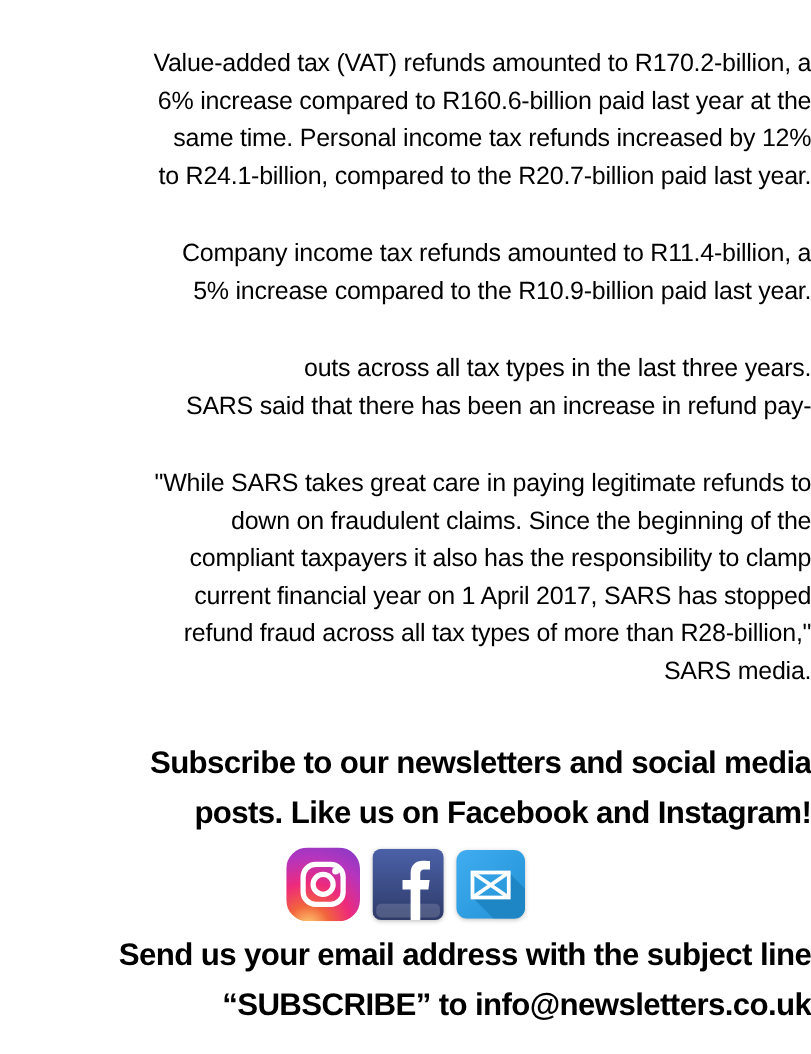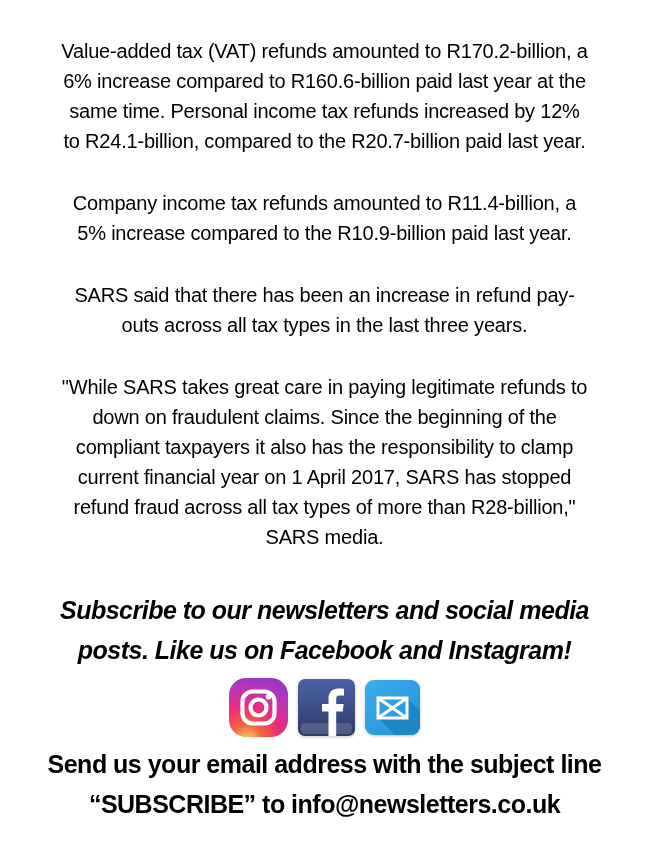--- a/index.html
+++ b/index.html
@@ -5,41 +5,41 @@
   * { margin: 0; padding: 0; box-sizing: border-box; }
   html, body { background: #ffffff; }
   .page {
     position: relative;
     width: 649px;
     height: 843px;
     margin: 0 auto;
     background: #ffffff;
     color: #000000;
     overflow: hidden;
-    text-align: center;
+    text-align: right;
     font-family: "Liberation Sans", "DejaVu Sans", sans-serif;
     font-stretch: condensed;
   }
   .article { padding-top: 36px; }
   .para { margin-bottom: 32px; }
   .body-line {
     font-size: 20px;
     line-height: 30px;
     font-weight: 500;
     letter-spacing: -0.2px;
     white-space: nowrap;
   }
   .cta-line {
     font-size: 25px;
     line-height: 40px;
     font-weight: 700;
     letter-spacing: -0.5px;
     white-space: nowrap;
   }
-  .subscribe { margin-top: 38px; font-style: italic; }
+  .subscribe { margin-top: 38px; }
   .icons-row {
     margin-top: 8px;
     height: 59px;
     display: flex;
     justify-content: center;
     align-items: center;
     gap: 10px;
   }
   .icons-row .icon { display: inline-flex; cursor: pointer; }
   .icons-row svg { display: block; }
@@ -59,22 +59,22 @@
       <div class="body-line">same time. Personal income tax refunds increased by 12%</div>
       <div class="body-line">to R24.1-billion, compared to the R20.7-billion paid last year.</div>
     </div>
 
     <div class="para">
       <div class="body-line">Company income tax refunds amounted to R11.4-billion, a</div>
       <div class="body-line">5% increase compared to the R10.9-billion paid last year.</div>
     </div>
 
     <div class="para">
+      <div class="body-line">outs across all tax types in the last three years.</div>
       <div class="body-line">SARS said that there has been an increase in refund pay-</div>
-      <div class="body-line">outs across all tax types in the last three years.</div>
     </div>
 
     <div class="para">
       <div class="body-line">"While SARS takes great care in paying legitimate refunds to</div>
       <div class="body-line">down on fraudulent claims. Since the beginning of the</div>
       <div class="body-line">compliant taxpayers it also has the responsibility to clamp</div>
       <div class="body-line">current financial year on 1 April 2017, SARS has stopped</div>
       <div class="body-line">refund fraud across all tax types of more than R28-billion,"</div>
       <div class="body-line">SARS media.</div>
     </div>

